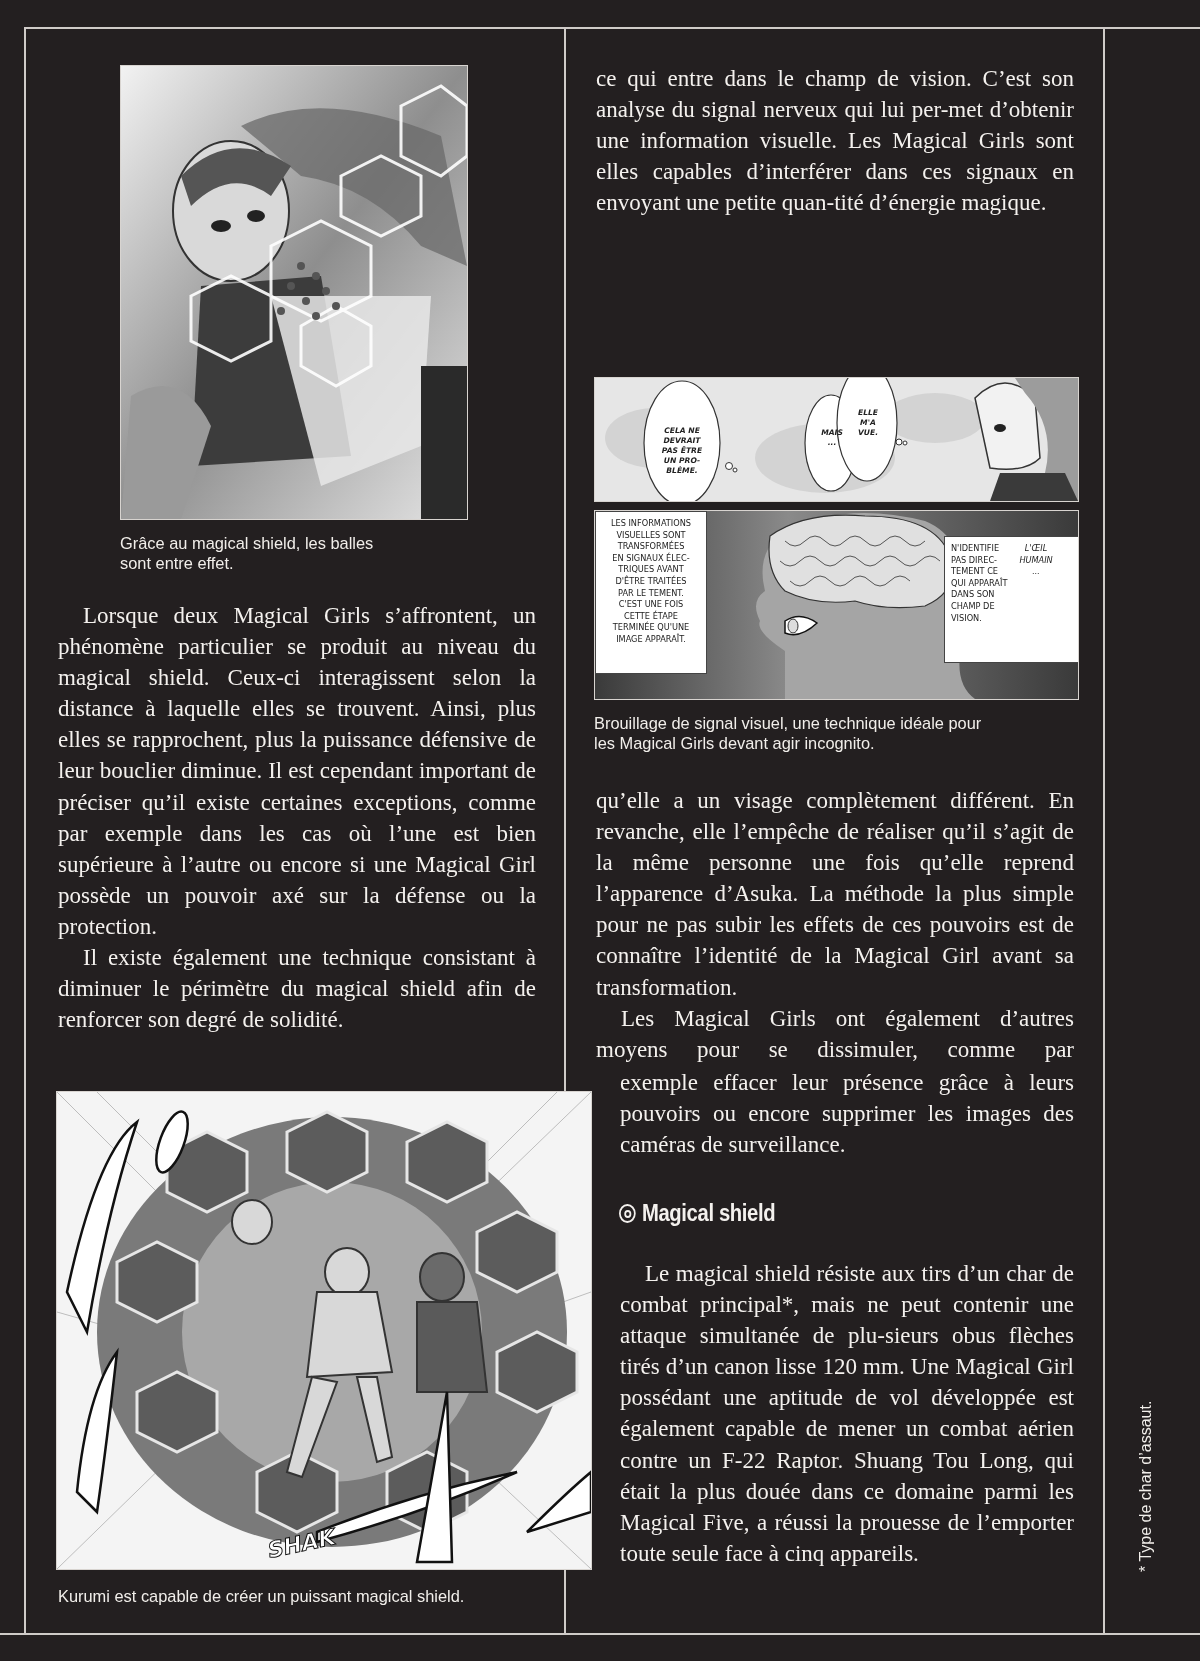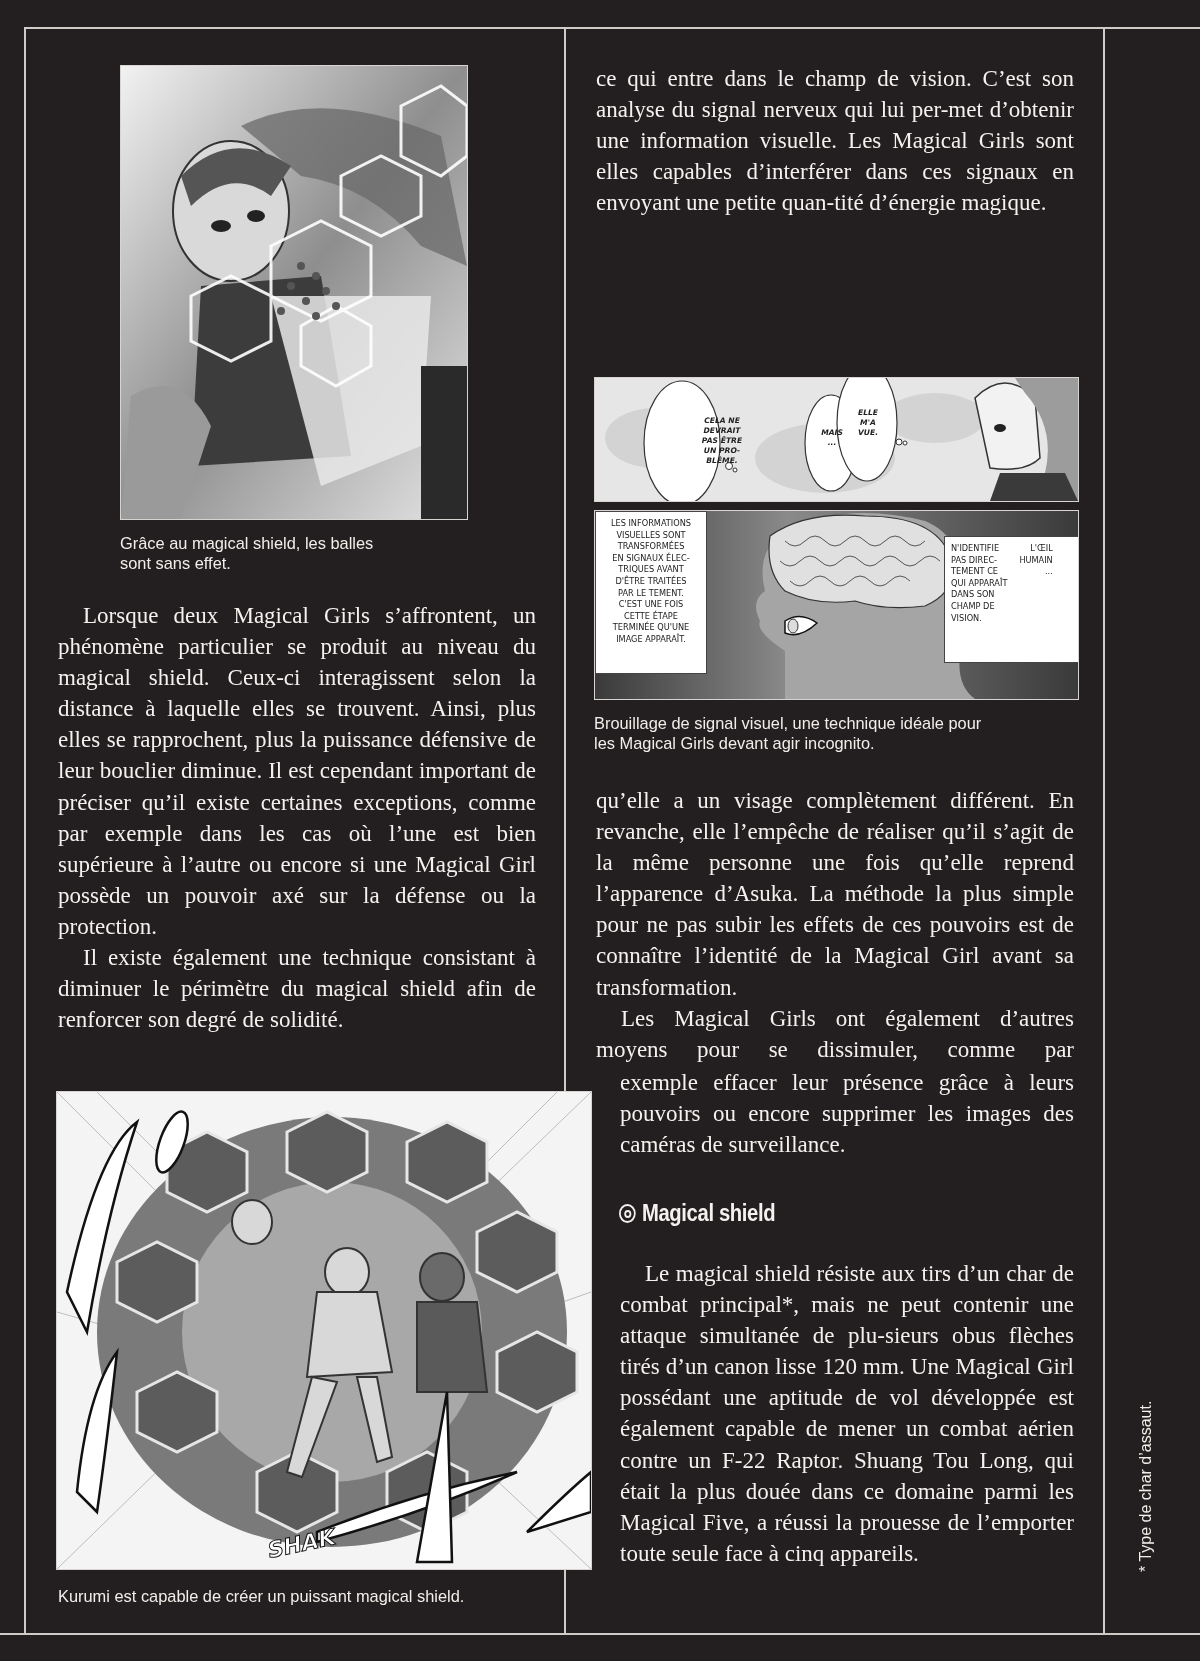--- a/index.html
+++ b/index.html
@@ -130,21 +130,21 @@
         <circle cx="215" cy="240" r="4"></circle>
       <circle cx="160" cy="245" r="4"></circle>
         <circle cx="195" cy="250" r="4"></circle>
     </g>
     <path d="M10 330 Q60 300 90 360 L60 453 L0 453 Z" fill="#9a9a9a"></path>
     <rect x="300" y="300" width="46" height="153" fill="#2a2a2a"></rect>
   </svg>
 </div>
 <div class="caption sans" style="left:120px; top:534px; width:340px;">
   <div>Grâce au magical shield, les balles</div>
-  <div>sont sans effet.</div>
+  <div>sont entre effet.</div>
 </div>
 
 <div class="body-text serif" style="left:58px; top:600px; width:478px;">
   <p class="indent">Lorsque deux Magical Girls s’affrontent, un phénomène particulier se produit au niveau du magical shield. Ceux-ci interagissent selon la distance à laquelle elles se trouvent. Ainsi, plus elles se rapprochent, plus la puissance défensive de leur bouclier diminue. Il est cependant important de préciser qu’il existe certaines exceptions, comme par exemple dans les cas où l’une est bien supérieure à l’autre ou encore si une Magical Girl possède un pouvoir axé sur la défense ou la protection.</p>
   <p class="indent">Il existe également une technique consistant à diminuer le périmètre du magical shield afin de renforcer son degré de solidité.</p>
 </div>
 
 <div class="panel" style="left:56px; top:1091px; width:534px; height:477px; background:#f4f4f4;">
   <svg viewBox="0 0 534 477" preserveAspectRatio="none">
     <g stroke="#999" stroke-width="1" opacity="0.6">
@@ -209,21 +209,21 @@
     <circle cx="140" cy="92" r="2" fill="#fff" stroke="#333"></circle>
     <ellipse cx="236" cy="65" rx="26" ry="48" fill="#fff" stroke="#333" stroke-width="1.2"></ellipse>
     <ellipse cx="272" cy="45" rx="30" ry="58" fill="#fff" stroke="#333" stroke-width="1.2"></ellipse>
     <circle cx="304" cy="64" r="3" fill="#fff" stroke="#333"></circle>
     <circle cx="310" cy="65" r="2" fill="#fff" stroke="#333"></circle>
     <path d="M380 20 Q410 -10 440 20 L445 80 Q430 95 395 90 Z" fill="#f2f2f2" stroke="#333" stroke-width="1.5"></path>
     <path d="M420 0 L483 0 L483 123 L440 123 Q470 60 430 15 Z" fill="#9c9c9c"></path>
     <path d="M405 95 L470 95 L483 123 L395 123 Z" fill="#3a3a3a"></path>
     <ellipse cx="405" cy="50" rx="6" ry="4" fill="#222"></ellipse>
   </svg>
-  <div class="bubble-text" style="left:61px; top:38px; width:52px;margin-left:40px;">
+  <div class="bubble-text" style="left:61px; top:48px; width:52px;">
     <div>CELA NE</div>
     <div>DEVRAIT</div>
     <div>PAS ÊTRE</div>
     <div>UN PRO-</div>
     <div>BLÈME.</div>
   </div>
   <div class="bubble-text" style="left:220px; top:50px; width:34px;">
     <div>MAIS</div>
     <div>...</div>
   </div>
@@ -271,21 +271,21 @@
     <div style="display:flex; gap:12px;">
       <div style="text-align:left;">
         <div>N'IDENTIFIE</div>
         <div>PAS DIREC-</div>
         <div>TEMENT CE</div>
         <div>QUI APPARAÎT</div>
         <div>DANS SON</div>
         <div>CHAMP DE</div>
         <div>VISION.</div>
       </div>
-      <div style="text-align:right;">
+      <div style="text-align:center;font-style:italic;">
         <div>L'ŒIL</div>
         <div>HUMAIN</div>
         <div>...</div>
       </div>
     </div>
   </div>
 </div>
 <div class="caption sans" style="left:594px; top:714px; width:490px;">
   <div>Brouillage de signal visuel, une technique idéale pour</div>
   <div>les Magical Girls devant agir incognito.</div>

